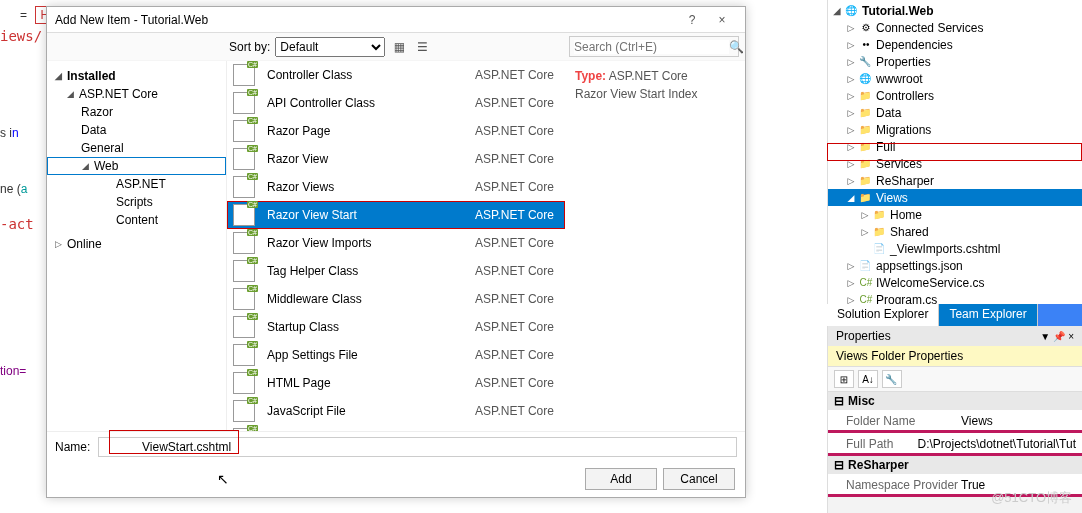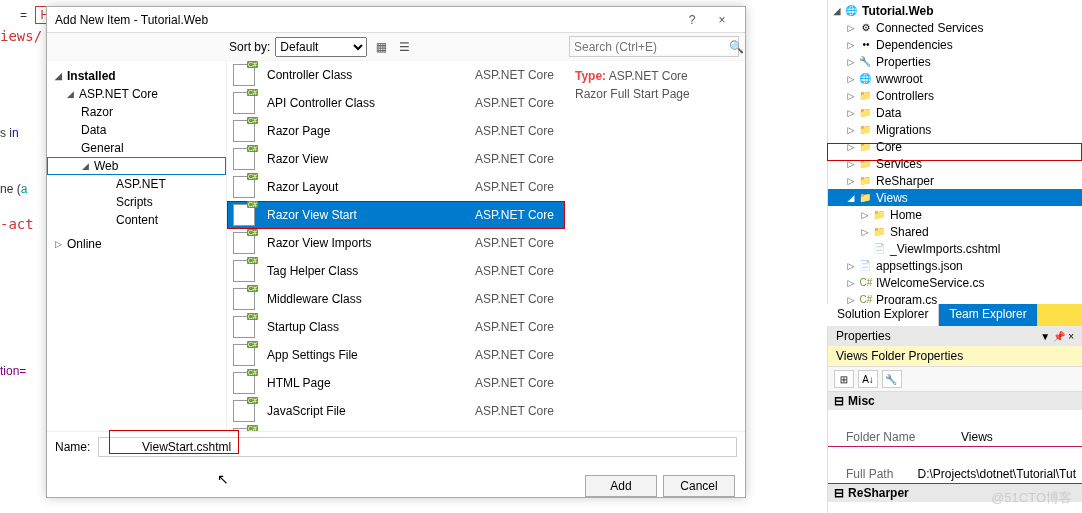--- a/index.html
+++ b/index.html
@@ -7,21 +7,21 @@
   .bg{position:absolute;top:0;left:0;color:#333}
   .bg .kw{color:#0000ff}.bg .hl{color:#c33;border:1px solid #c33;padding:1px 4px}
   .bg .ln{margin:6px 0;font-family:Consolas,monospace;font-size:14px}
   .highlighted-action{color:#800080}
   
   .dlg{position:absolute;left:46px;top:6px;width:700px;height:492px;background:#fff;border:1px solid #aaa;box-shadow:0 0 10px rgba(0,0,0,.2);display:flex;flex-direction:column}
   .titlebar{height:26px;display:flex;align-items:center;padding:0 8px;border-bottom:1px solid #ddd}
   .titlebar .spacer{flex:1}
   .titlebar .tbtn{width:30px;text-align:center;color:#555;cursor:pointer}
   .sortbar{height:28px;display:flex;align-items:center;padding-left:182px;gap:5px;border-bottom:1px solid #f5f5f5;background:#fafafa}
-  .sortbar select{width:92px;height:20px}
+  .sortbar select{width:110px;height:20px}
   .sortbar .vwbtn{width:18px;height:18px;display:inline-flex;align-items:center;justify-content:center;color:#555;cursor:pointer}
   .sortbar .search{margin-left:auto;margin-right:6px;width:170px;height:21px;border:1px solid #ccc;display:flex;align-items:center;padding:0 4px;color:#888}
   .sortbar .search input{border:none;outline:none;flex:1;color:#1d4ed8}
   .body{flex:1;display:flex;min-height:0}
   .cats{width:180px;border-right:1px solid #eee;padding-top:6px}
   .cats .itm{padding:2px 4px 2px 20px;cursor:pointer;display:flex;align-items:center;gap:4px}
   .cats .lvl1{padding-left:8px;font-weight:bold}
   .cats .lvl2{padding-left:20px}
   .cats .lvl3{padding-left:34px}
   .cats .lvl4{padding-left:69px}
@@ -34,46 +34,46 @@
   .row .lbl{flex:1}
   .row .typ{width:90px;color:#555}
   .row.sel{background:#007acc;color:#fff}
   .row.sel .typ{color:#fff}
   .row.sel.boxed{outline:1px solid #c00;outline-offset:-1px}
   .info{width:180px;padding:8px 10px;color:#555}
   .info b{color:#ef4444}
   .namebar{height:30px;display:flex;align-items:center;padding:0 8px;gap:8px;border-top:1px solid #eee}
   .namebar input{flex:1;height:20px;padding:0 36px;border:1px solid #ccc}
   .redbox{position:absolute;border:1px solid #c00;pointer-events:none}
-  .btnbar{height:36px;display:flex;align-items:flex-end;justify-content:flex-end;gap:6px;padding:0 10px}
+  .btnbar{height:36px;display:flex;align-items:center;justify-content:flex-end;gap:6px;padding:0 10px}
   .btnbar button{width:72px;height:22px;border:1px solid #aaa;background:#f3f3f3;cursor:pointer}
   .cursor{position:absolute;left:170px;bottom:10px;font-size:14px;color:#000;pointer-events:none}
   
   .sol{position:absolute;right:0;top:0;width:255px;height:304px;background:#fff;border-left:1px solid #ddd;overflow:hidden}
   .sol .tree{padding:2px 0}
   .sol .nd{display:flex;align-items:center;height:17px;padding-left:4px;gap:3px;cursor:pointer;white-space:nowrap}
   .sol .nd .tw{width:10px;font-size:9px;color:#555;text-align:center}
   .sol .nd .ic{width:14px;height:14px;display:inline-flex;align-items:center;justify-content:center;font-size:10px}
   .sol .nd.sel{background:#007acc;color:#fff}
   .sol .nd.sel .tw{color:#fff}
   .folder{color:#d9a33e}
   .csfile{color:#6b9e2f}
   .cfg{color:#888}
-  .tabbar{position:absolute;right:0;top:304px;width:255px;height:28px;display:flex;background:#fde047}
+  .tabbar{position:absolute;right:0;top:304px;width:255px;height:28px;display:flex;background:#3b82f6}
   .tabbar .tab{padding:3px 10px;background:#fff;border-right:1px solid #ccc;cursor:pointer}
   .tabbar .tab.inactive{background:#007acc;color:#fff}
   
   .props{position:absolute;right:0;top:326px;width:255px;height:187px;background:#f3f3f3;border-left:1px solid #ddd}
   .props .hdr{background:#e8e8e8;padding:3px 8px;display:flex;align-items:center}
   .props .hdr .pin{margin-left:auto;font-size:10px;cursor:pointer}
   .props .sub{background:#fef9c3;padding:3px 8px;border-bottom:1px solid #ddd}
   .props .tb{display:flex;gap:4px;padding:3px 6px;border-bottom:1px solid #ddd;background:#f8f8f8}
   .props .tb .b{width:20px;height:18px;border:1px solid #ccc;background:#fff;display:flex;align-items:center;justify-content:center;font-size:10px;cursor:pointer}
   .props .grid .grp{background:#e8e8e8;padding:2px 6px;font-weight:bold;display:flex;align-items:center;gap:4px}
-  .props .grid .prow{display:flex;padding:20px 6px 2px 18px;background:#fff;border-bottom:1px solid #be185d}
+  .props .grid .prow{display:flex;padding:4px 6px 2px 18px;background:#fff;border-bottom:3px solid #be185d}
   .props .grid .prow .k{width:115px;color:#666}
   .props .grid .prow .v{flex:1;color:#000}
   .watermark{position:absolute;right:10px;bottom:6px;color:#ccc;font-size:13px}
   .sol-highlight{position:absolute;border:1px solid #c00;pointer-events:none}
 </style>
 </head>
 <body>
 
 <div class="bg">
   <div class="ln" style="margin-left:20px"><span>=</span> <span class="hl">Home Index</span> <span>;</span></div>
@@ -154,21 +154,21 @@
           <span class="lbl">Razor Page</span>
           <span class="typ">ASP.NET Core</span>
         </div>
         <div class="row">
           <span class="icn"></span>
           <span class="lbl">Razor View</span>
           <span class="typ">ASP.NET Core</span>
         </div>
         <div class="row">
           <span class="icn"></span>
-          <span class="lbl">Razor Layout</span>
+          <span class="lbl">Razor Views</span>
           <span class="typ">ASP.NET Core</span>
         </div>
         <div class="row sel boxed">
           <span class="icn"></span>
           <span class="lbl">Razor View Start</span>
           <span class="typ">ASP.NET Core</span>
         </div>
         <div class="row">
           <span class="icn"></span>
           <span class="lbl">Razor View Imports</span>
@@ -203,21 +203,21 @@
           <span class="icn"></span>
           <span class="lbl">JavaScript File</span>
           <span class="typ">ASP.NET Core</span>
         </div>
         <div class="row">
           <span class="icn"></span>
         </div>
       </div>
     <div class="info">
       <div><b>Type:</b> <span>ASP.NET Core</span></div>
-      <div style="margin-top:4px">Razor Full Start Page</div>
+      <div style="margin-top:4px">Razor View Start Index</div>
     </div>
   </div>
   <div class="namebar" style="position:relative">
     <span>Name:</span>
     <input value="_ViewStart.cshtml" style="">
     <div class="redbox" style="left:62px;top:-2px;width:130px;height:24px"></div>
   </div>
   <div class="btnbar">
     <button>Add</button>
     <button>Cancel</button>
@@ -263,21 +263,21 @@
         <span>Data</span>
       </div>
       <div class="nd" style="padding-left: 18px;">
         <span class="tw">▷</span>
         <span class="ic folder">📁</span>
         <span>Migrations</span>
       </div>
       <div class="nd" style="padding-left: 18px;">
         <span class="tw">▷</span>
         <span class="ic folder">📁</span>
-        <span>Core</span>
+        <span>Full</span>
       </div>
       <div class="nd" style="padding-left: 18px;">
         <span class="tw">▷</span>
         <span class="ic folder">📁</span>
         <span>Services</span>
       </div>
       <div class="nd" style="padding-left: 18px;">
         <span class="tw">▷</span>
         <span class="ic folder">📁</span>
         <span>ReSharper</span>

